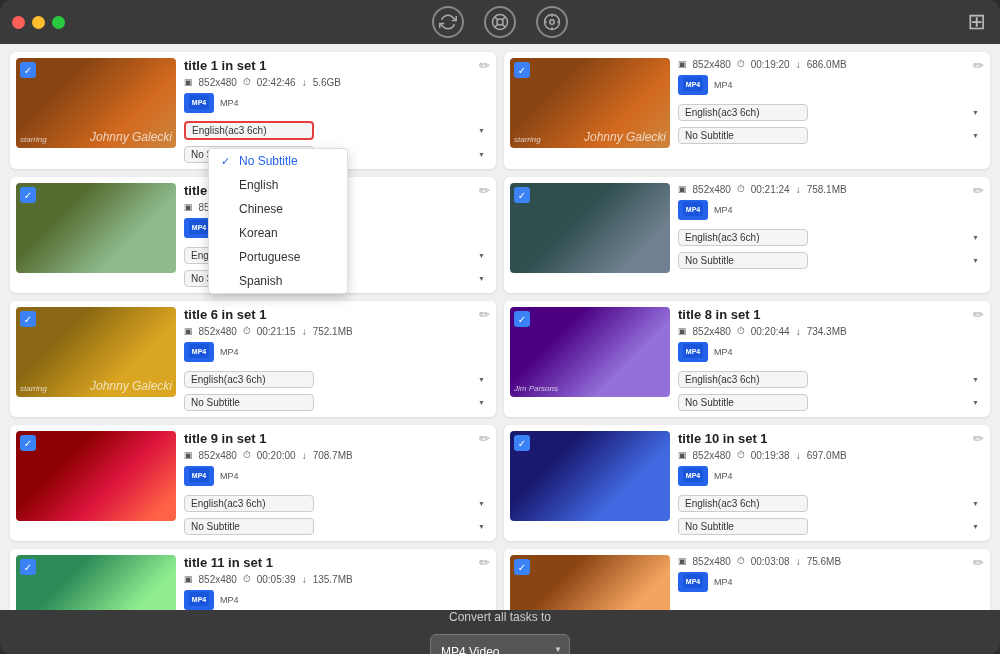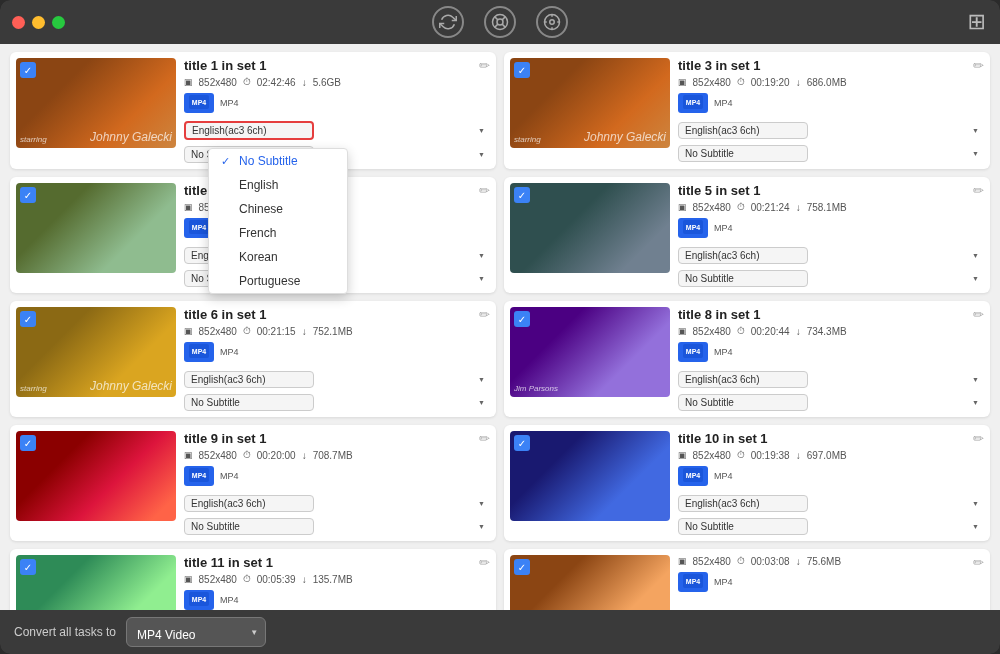--- a/index.html
+++ b/index.html
@@ -217,20 +217,21 @@
       min-width: 12px;
     }
     .bottom-bar {
       height: 44px;
       background: #3a3a3a;
       display: flex;
       align-items: center;
       padding: 0 14px;
       gap: 10px;
       border-radius: 0 0 10px 10px;
+      flex-direction: column;
     }
     .convert-label {
       color: #ccc;
       font-size: 12px;
       white-space: nowrap;
     }
     .format-select-wrap {
       position: relative;
       display: inline-block;
     }
@@ -410,21 +411,20 @@
     </div>
     <span class="edit-icon">✏</span>
   </div>
     <div class="item-card">
     <div class="item-thumb thumb-3">
       <div class="check-badge">✓</div>
       <div class="thumb-char">starring</div>
       <div class="thumb-char2">Johnny Galecki</div>
     </div>
     <div class="item-info">
-      <div class="item-title">title 3 in set 1</div>
       <div class="item-meta">
         <span style="font-size:9px">▣</span>
         <span>852x480</span>
         <span>⏱</span>
         <span>00:19:20</span>
         <span>↓</span>
           <span>686.0MB</span>
       </div>
       <div class="item-format-row">
         <div class="format-badge">
@@ -489,21 +489,20 @@
     </div>
     <span class="edit-icon">✏</span>
   </div>
     <div class="item-card">
     <div class="item-thumb thumb-4">
       <div class="check-badge">✓</div>
       <div class="thumb-char"></div>
       <div class="thumb-char2"></div>
     </div>
     <div class="item-info">
-      <div class="item-title">title 5 in set 1</div>
       <div class="item-meta">
         <span style="font-size:9px">▣</span>
         <span>852x480</span>
         <span>⏱</span>
         <span>00:21:24</span>
         <span>↓</span>
           <span>758.1MB</span>
       </div>
       <div class="item-format-row">
         <div class="format-badge">
@@ -756,29 +755,29 @@
     <div class="dd-item">
       <span class="check-mark"></span>
       <span>English</span>
     </div>
     <div class="dd-item">
       <span class="check-mark"></span>
       <span>Chinese</span>
     </div>
     <div class="dd-item">
       <span class="check-mark"></span>
-      <span>French</span>
-    </div>
-    <div class="dd-item">
-      <span class="check-mark"></span>
       <span>Korean</span>
     </div>
     <div class="dd-item">
       <span class="check-mark"></span>
       <span>Portuguese</span>
+    </div>
+    <div class="dd-item">
+      <span class="check-mark"></span>
+      <span>Spanish</span>
     </div>
   </div>
 
 <div class="bottom-bar">
   <span class="convert-label">Convert all tasks to</span>
   <div class="format-select-wrap">
     <select id="bottom-format-select">
     <option>MP4 Video</option><option>MKV Video</option><option>AVI Video</option><option>MOV Video</option><option>MP3 Audio</option></select>
   </div>
 </div>

